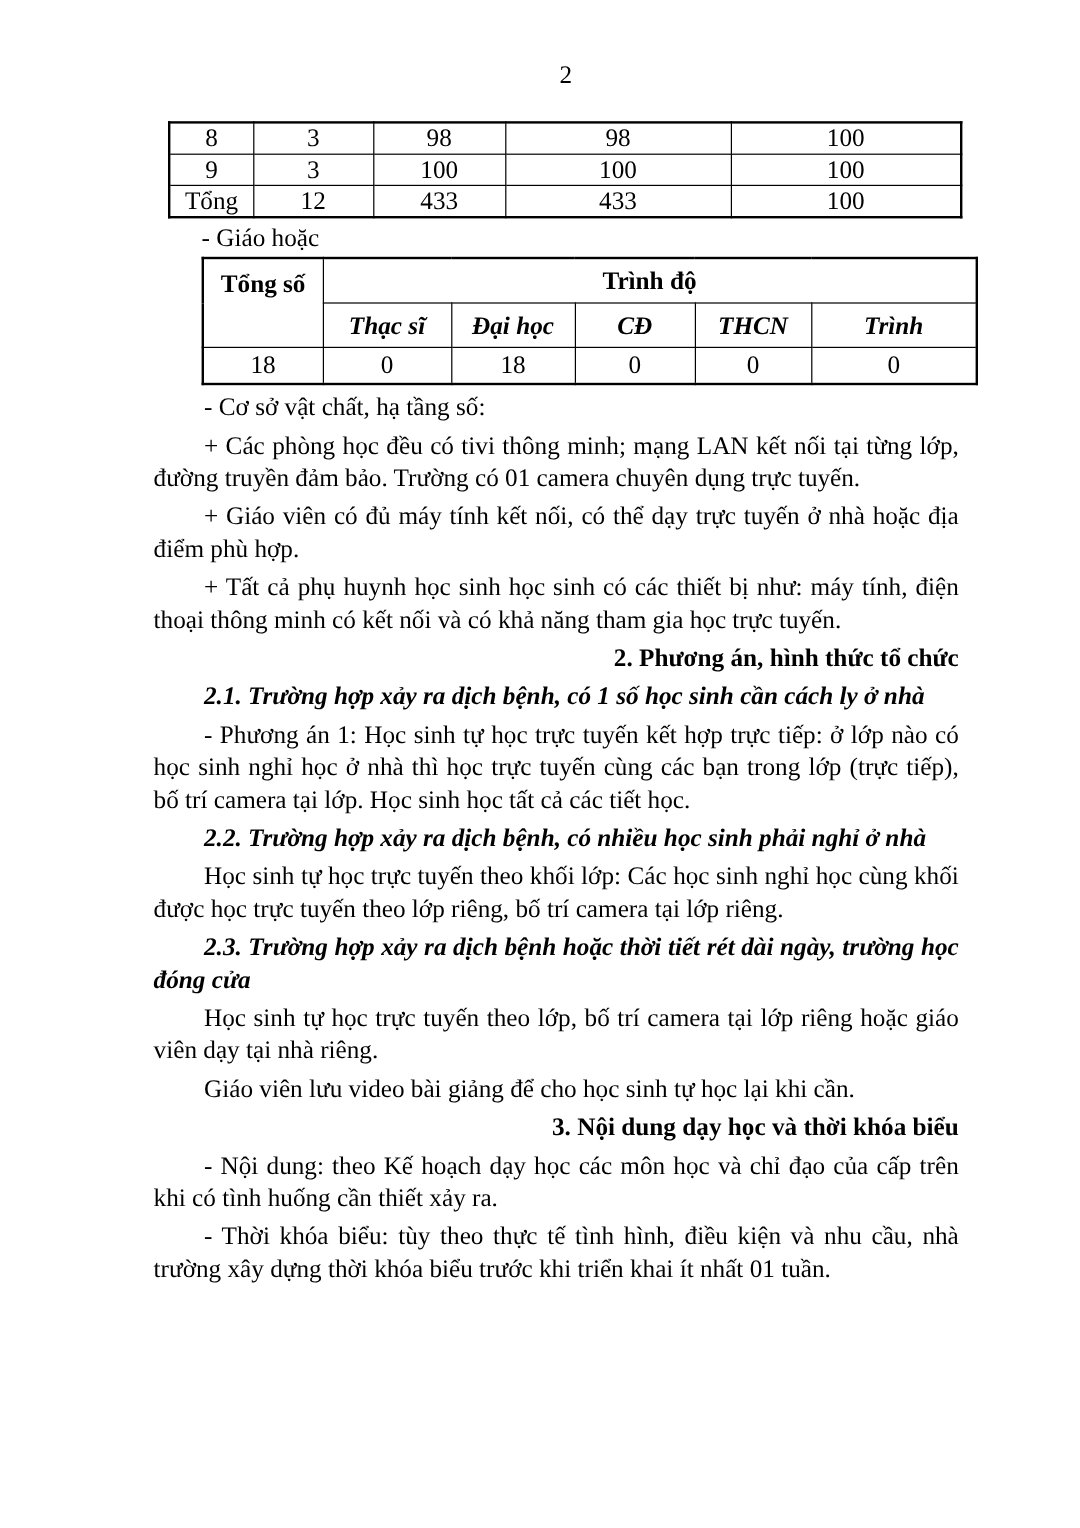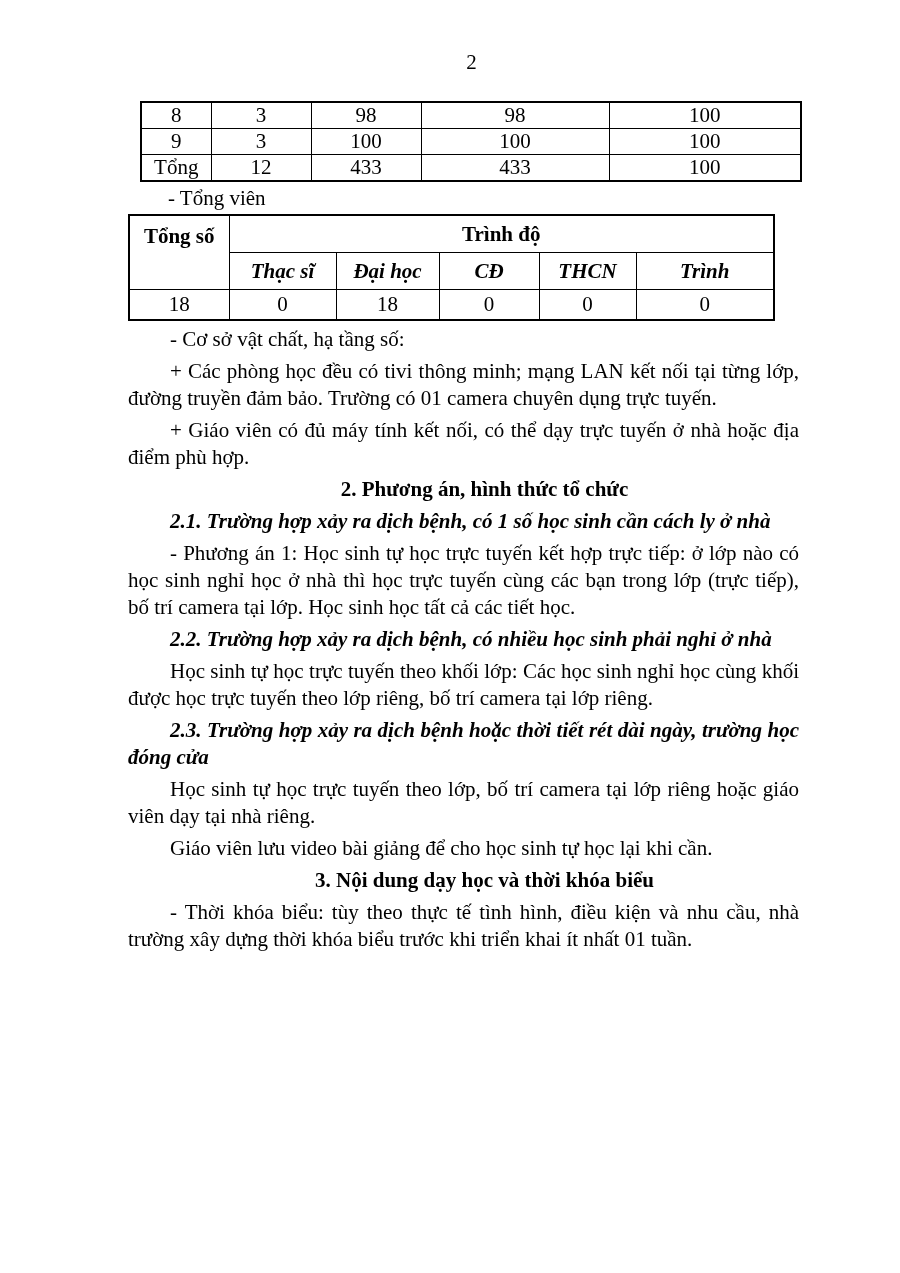--- a/index.html
+++ b/index.html
@@ -34,20 +34,21 @@
     height: 24px;
     padding: 0 2px;
     overflow: hidden;
   }
   .gv-label {
     margin: 4px 0 3px 0;
     text-indent: 40px;
   }
   table.t2 {
     width: 645px;
+    margin-left: 40px;
     border: 2px solid #000;
   }
   table.t2 td, table.t2 th {
     border: 1.5px solid #000;
     text-align: center;
     padding: 0 2px;
     overflow: hidden;
   }
   table.t2 .total-hd {
     font-weight: bold;
@@ -64,21 +65,21 @@
     height: 36px;
   }
   table.t2 .data-row td { height: 29px; }
 
   .para, .hb, .hbi {
     margin: 5px 16px 0 0;
     line-height: 27px;
     text-align: justify;
     text-indent: 42px;
   }
-  .hb  { font-weight: bold; text-align: center; }
+  .hb  { font-weight: bold; text-align: right; }
   .hbi { font-weight: bold; font-style: italic; }
 </style>
 </head>
 <body>
 
 <div class="page">
 
   <div class="pagenum">2</div>
 
   <table class="t1">
@@ -107,21 +108,21 @@
       <tr>
         <td>Tổng</td>
         <td>12</td>
         <td>433</td>
         <td>433</td>
         <td>100</td>
       </tr>
     </tbody>
   </table>
 
-  <p class="gv-label">- Tổng viên</p>
+  <p class="gv-label">- Giáo hoặc</p>
 
   <table class="t2">
     <colgroup>
       <col style="width:100px">
         <col style="width:107px">
         <col style="width:103px">
         <col style="width:100px">
         <col style="width:97px">
         <col style="width:138px">
     </colgroup>
@@ -144,27 +145,29 @@
         <td>0</td>
         <td>0</td>
         <td>0</td>
       </tr>
     </tbody>
   </table>
 
   <p class="para">- Cơ sở vật chất, hạ tầng số:</p>
   <p class="para">+ Các phòng học đều có tivi thông minh; mạng LAN kết nối tại từng lớp, đường truyền đảm bảo. Trường có 01 camera chuyên dụng trực tuyến.</p>
   <p class="para">+ Giáo viên có đủ máy tính kết nối, có thể dạy trực tuyến ở nhà hoặc địa điểm phù hợp.</p>
+  <p class="para">+ Tất cả phụ huynh học sinh học sinh có các thiết bị như: máy tính, điện thoại thông minh có kết nối và có khả năng tham gia học trực tuyến.</p>
 
   <p class="hb">2. Phương án, hình thức tổ chức</p>
   <p class="hbi">2.1. Trường hợp xảy ra dịch bệnh, có 1 số học sinh cần cách ly ở nhà</p>
   <p class="para">- Phương án 1: Học sinh tự học trực tuyến kết hợp trực tiếp: ở lớp nào có học sinh nghỉ học ở nhà thì học trực tuyến cùng các bạn trong lớp (trực tiếp), bố trí camera tại lớp. Học sinh học tất cả các tiết học.</p>
   <p class="hbi">2.2. Trường hợp xảy ra dịch bệnh, có nhiều học sinh phải nghỉ ở nhà</p>
   <p class="para">Học sinh tự học trực tuyến theo khối lớp: Các học sinh nghỉ học cùng khối được học trực tuyến theo lớp riêng, bố trí camera tại lớp riêng.</p>
   <p class="hbi">2.3. Trường hợp xảy ra dịch bệnh hoặc thời tiết rét dài ngày, trường học đóng cửa</p>
   <p class="para">Học sinh tự học trực tuyến theo lớp, bố trí camera tại lớp riêng hoặc giáo viên dạy tại nhà riêng.</p>
   <p class="para">Giáo viên lưu video bài giảng để cho học sinh tự học lại khi cần.</p>
 
   <p class="hb">3. Nội dung dạy học và thời khóa biểu</p>
+  <p class="para">- Nội dung: theo Kế hoạch dạy học các môn học và chỉ đạo của cấp trên khi có tình huống cần thiết xảy ra.</p>
   <p class="para">- Thời khóa biểu: tùy theo thực tế tình hình, điều kiện và nhu cầu, nhà trường xây dựng thời khóa biểu trước khi triển khai ít nhất 01 tuần.</p>
 
 
 </div>
 
 </body></html>

